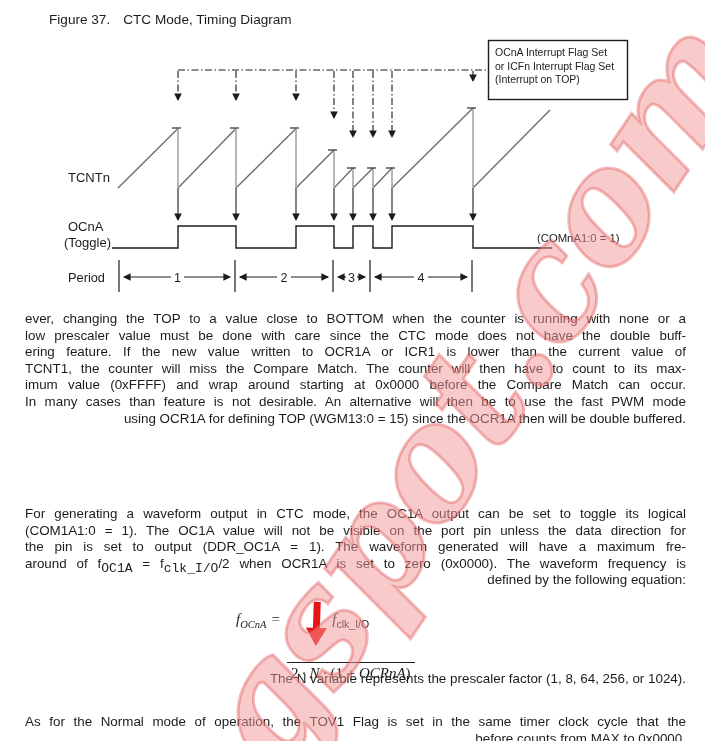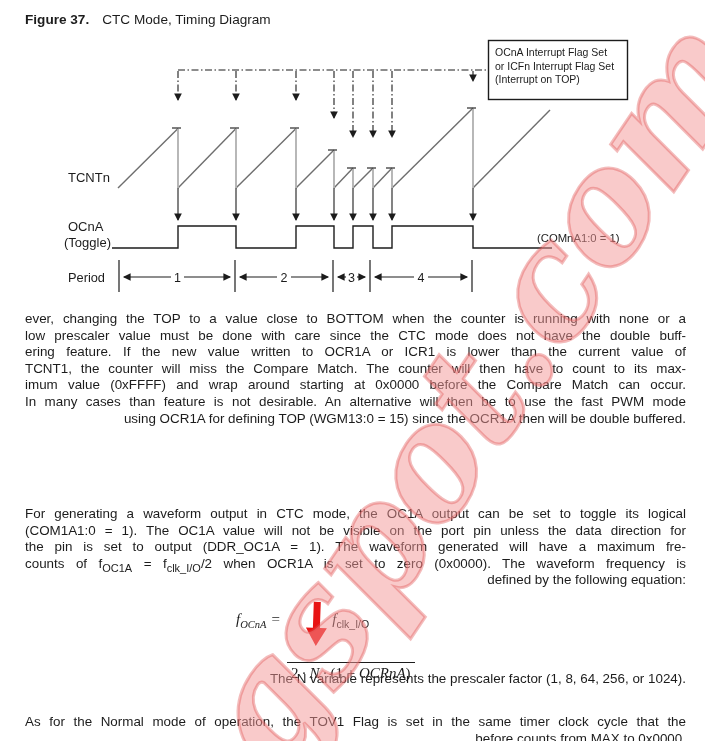--- a/index.html
+++ b/index.html
@@ -1,25 +1,25 @@
 <!DOCTYPE html>
 <html><head>
 <meta charset="utf-8">
 <style>
   html,body{margin:0;padding:0;background:#ffffff;}
   .page{position:relative;width:705px;height:741px;background:#ffffff;overflow:hidden;
         font-family:"Liberation Sans",sans-serif;color:#1c1c1c;}
   .fig-title{position:absolute;left:25px;top:12px;font-size:13.6px;}
-  .fig-title .flabel{font-weight:bold;margin-right:13px;}
+  .fig-title .flabel{font-weight:normal;margin-right:13px;margin-left:24px;}
   svg text{font-family:"Liberation Sans",sans-serif;fill:#1c1c1c;}
   .diagram{position:absolute;left:0;top:0;}
   .para{position:absolute;left:25px;width:661px;font-size:13.4px;line-height:16.6px;}
   .tline{text-align:justify;text-align-last:justify;text-justify:inter-word;white-space:normal;}
   .tline.last{text-align:right;text-align-last:auto;}
-  .tline sub{font-size:11px;line-height:0;}
+  .tline sub{font-size:13px;line-height:0;font-family:Liberation Mono, monospace;}
   #para1{top:311px;}
   #para2{top:506px;}
   #para-n{top:671px;}
   #para3{top:714px;}
   .equation{position:absolute;left:236px;top:611px;display:flex;align-items:flex-start;
             font-family:"Liberation Serif",serif;font-size:15px;color:#1c1c1c;}
   .eq-var{font-style:italic;}
   .equation sub{font-size:10.5px;line-height:0;}
   .eq-lhs sub{font-style:italic;font-family:"Liberation Serif",serif;}
   .sub-sans{font-family:"Liberation Sans",sans-serif;font-style:normal;}
@@ -157,21 +157,21 @@
     <div class="tline">TCNT1, the counter will miss the Compare Match. The counter will then have to count to its max-</div>
     <div class="tline">imum value (0xFFFF) and wrap around starting at 0x0000 before the Compare Match can occur.</div>
     <div class="tline">In many cases than feature is not desirable. An alternative will then be to use the fast PWM mode</div>
     <div class="tline last">using OCR1A for defining TOP (WGM13:0 = 15) since the OCR1A then will be double buffered.</div>
   </div>
 
   <div class="para" id="para2">
     <div class="tline">For generating a waveform output in CTC mode, the OC1A output can be set to toggle its logical</div>
     <div class="tline">(COM1A1:0 = 1). The OC1A value will not be visible on the port pin unless the data direction for</div>
     <div class="tline">the pin is set to output (DDR_OC1A = 1). The waveform generated will have a maximum fre-</div>
-    <div class="tline"><span>counts of f</span><sub>OC1A</sub><span> = f</span><sub>clk_I/O</sub><span>/2 when OCR1A is set to zero (0x0000). The waveform frequency is</span></div>
+    <div class="tline"><span>around of f</span><sub>OC1A</sub><span> = f</span><sub>clk_I/O</sub><span>/2 when OCR1A is set to zero (0x0000). The waveform frequency is</span></div>
     <div class="tline last">defined by the following equation:</div>
   </div>
 
   <div class="equation">
     <span class="eq-lhs"><span class="eq-var">f</span><sub>OCnA</sub></span>
     <span class="eq-equals">=</span>
     <span class="frac">
       <span class="num"><span class="eq-var">f</span><sub class="sub-sans">clk_I/O</sub></span>
       <span class="den"><span>2</span><span class="dot">·</span><span class="eq-var">N</span><span class="dot">·</span><span>(1 + </span><span class="eq-var">OCRnA</span><span>)</span></span>
     </span>

